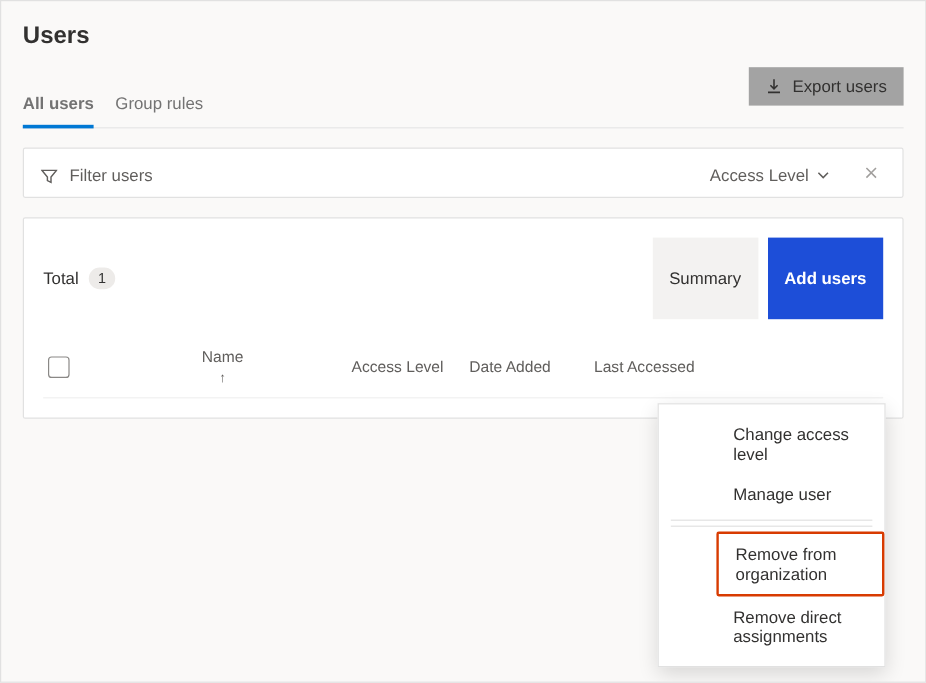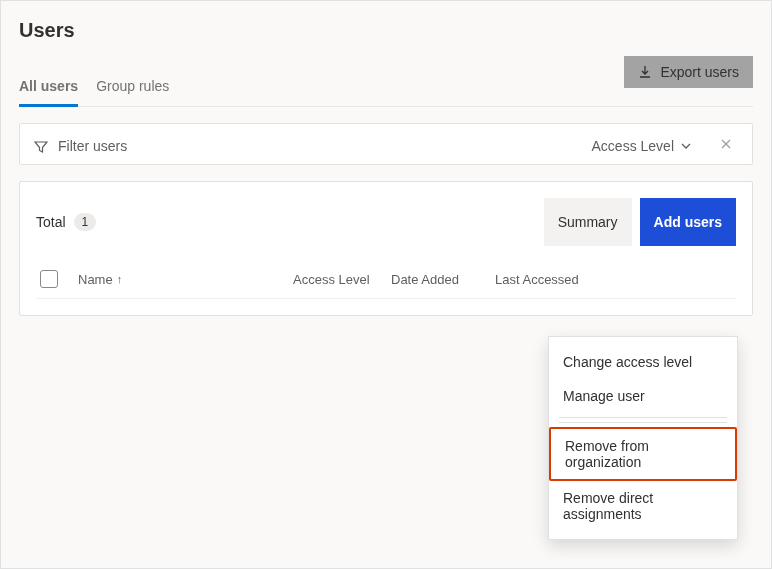--- a/index.html
+++ b/index.html
@@ -13,41 +13,41 @@
 .export-btn { display: flex; align-items: center; gap: 8px; background: #a3a3a3; border: none; padding: 8px 14px; font-size: 14px; color: #323130; cursor: pointer; margin-bottom: 18px; }
 .filter-bar { margin-top: 16px; background: #fff; border: 1px solid #e1e1e1; border-radius: 2px; display: flex; align-items: flex-end; padding: 10px 14px; color: #605e5c; gap: 10px; }
 .filter-label { flex: 1; }
 .access-level-sel { display: flex; align-items: center; gap: 6px; color: #605e5c; cursor: pointer; margin-right: 12px; }
 .close-x { color: #a19f9d; cursor: pointer; padding: 4px 6px; font-size: 14px; }
 .card { margin-top: 16px; background: #fff; border: 1px solid #e1e1e1; border-radius: 2px; padding: 16px; position: relative; }
 .card-top { display: flex; justify-content: space-between; align-items: center; margin-bottom: 18px; }
 .total-wrap { display: flex; align-items: center; gap: 8px; }
 .count-badge { background: #edebe9; border-radius: 10px; padding: 2px 8px; font-size: 12px; color: #333; }
 .btn-group { display: flex; gap: 8px; }
-.btn-summary { background: #f3f2f1; border: none; padding: 16px 14px; font-size: 14px; color: #323130; cursor: pointer; text-align: right; }
+.btn-summary { background: #f3f2f1; border: none; padding: 26px 14px; font-size: 14px; color: #323130; cursor: pointer; text-align: right; }
 .btn-add { background: #1d4ed8; border: none; padding: 8px 14px; font-size: 14px; color: #fff; cursor: pointer; font-weight: 600; }
 .table-head { display: flex; align-items: center; color: #605e5c; font-size: 13px; padding: 6px 4px 10px 4px; border-bottom: 1px solid #f0f0f0; }
 .col-check { width: 38px; display: flex; align-items: center; }
-.col-name { width: 215px; display: flex; align-items: center; gap: 4px; }
+.col-name { width: 215px; display: flex; align-items: center; gap: 4px; flex-direction: column; }
 .col-access { width: 98px; }
 .col-added { width: 104px; }
 .col-last { width: 110px; }
 .col-actions { flex: 1; text-align: right; }
 .checkbox { width: 18px; height: 18px; border: 1px solid #8a8886; border-radius: 3px; background: #fff; cursor: pointer; }
 .sort-arrow { font-size: 11px; color: #605e5c; }
 .row { display: flex; align-items: center; padding: 12px 4px; border-bottom: 1px solid #f0f0f0; }
 .avatar { width: 34px; height: 34px; border-radius: 50%; background: linear-gradient(#f5e3c8 40%, #0078d4 40%); border: 2px solid #0078d4; margin-right: 12px; position: relative; overflow: hidden; flex-shrink: 0; }
 .avatar::after { content: ""; position: absolute; top: 4px; left: 9px; width: 12px; height: 12px; border-radius: 50%; background: #3a3a3a; }
 .user-text { display: flex; flex-direction: column; }
 .user-name { font-size: 14px; color: #323130; }
 .user-email { font-size: 12px; color: #605e5c; }
 .name-cell { display: flex; align-items: center; }
 .more-btn { width: 28px; height: 28px; display: inline-flex; align-items: center; justify-content: center; background: #edebe9; border: 2.5px solid #d83b01; cursor: pointer; color: #605e5c; font-size: 18px; border-radius: 2px; }
 .menu { position: absolute; right: 14px; top: 154px; width: 190px; background: #fff; border: 1px solid #e1e1e1; box-shadow: 0 6px 16px rgba(0,0,0,0.14); padding: 8px 0; z-index: 5; }
-.menu-item { padding: 9px 14px; font-size: 14px; color: #323130; cursor: pointer; }
+.menu-item { padding: 9px 14px; font-size: 14px; color: #323130; cursor: pointer; margin-left: 48px; }
 .menu-divider { height: 1px; background: #e1e1e1; margin: 4px 10px; }
 .highlighted { border: 2.5px solid #d83b01; border-radius: 2px; }
 svg { display: block; }
 </style>
 </head>
 <body>
 
 <div class="page">
   <h1 class="page-title">Users</h1>
 

